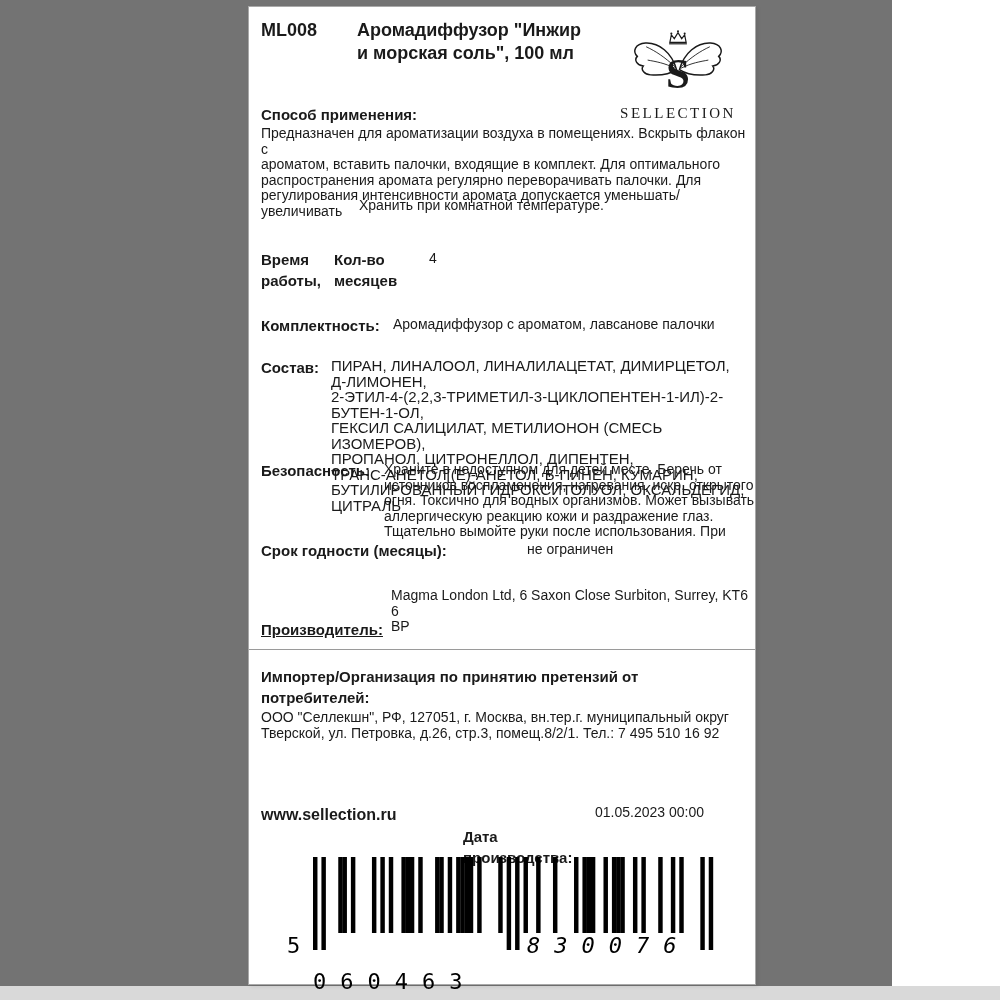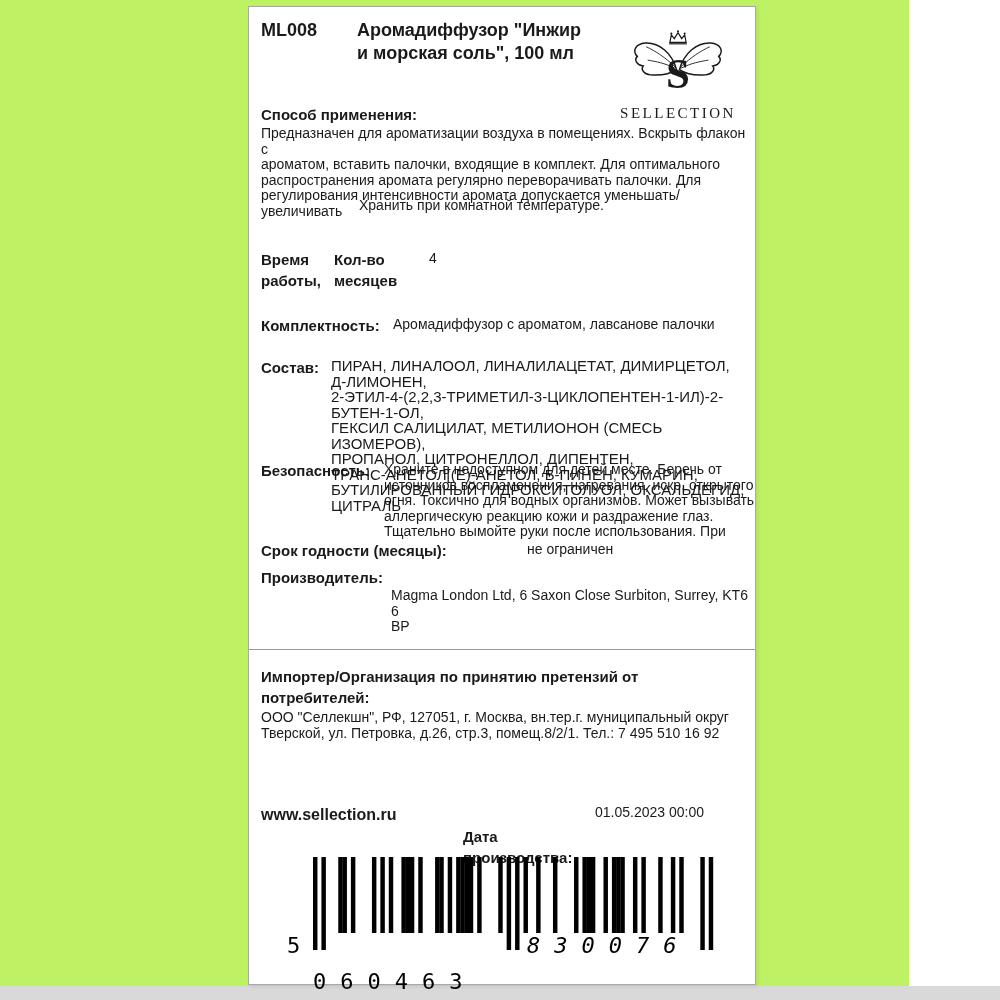--- a/index.html
+++ b/index.html
@@ -1,17 +1,17 @@
 <!DOCTYPE html>
 <html><head>
 <meta charset="utf-8">
 <style>
   html,body{margin:0;padding:0;width:1000px;height:1000px;background:#ffffff;overflow:hidden;
     font-family:"Liberation Sans","DejaVu Sans",sans-serif;color:#1a1a1a;}
-  .page{position:relative;width:892px;height:1000px;background:#bef264;padding-left:17px;}
+  .page{position:relative;width:892px;height:1000px;background:#737373;}
   .bottom-strip{position:absolute;left:0;top:986px;width:1000px;height:14px;background:#d9d9d9;}
   .label{position:absolute;left:248px;top:6px;width:508px;height:979px;background:#ffffff;
     border:1px solid #a9a9a9;box-sizing:border-box;box-shadow:2px 2px 4px rgba(0,0,0,0.08);}
   .pre{white-space:pre-line;}
   .lbl-h{position:absolute;font-weight:700;font-size:15px;line-height:21px;}
   .lbl-b{position:absolute;font-size:14px;line-height:15.5px;}
   .sku{left:12px;top:12px;font-size:18px;line-height:23px;}
   .title{left:108px;top:12px;font-size:18px;line-height:23px;width:290px;}
   .logo{position:absolute;right:10px;top:22px;width:134px;text-align:center;}
   .brand-name{font-family:Liberation Serif, serif;font-size:15px;letter-spacing:2.5px;
@@ -24,21 +24,21 @@
   .time-h2{left:85px;top:242px;}
   .time-v{left:180px;top:244px;}
   .contents-h{left:12px;top:308px;}
   .contents-v{left:144px;top:310px;width:356px;}
   .comp-h{left:12px;top:350px;}
   .comp-v{left:82px;top:351px;width:424px;font-size:15px;}
   .safety-h{left:12px;top:453px;}
   .safety-v{left:135px;top:455px;width:372px;}
   .shelf-h{left:12px;top:533px;}
   .shelf-v{left:278px;top:535px;}
-  .manuf-h{left:12px;top:560px;}
+  .manuf-h{left:12px;top:612px;text-decoration:underline;}
   .manuf-v{left:142px;top:581px;width:362px;}
   .divider{position:absolute;left:0;top:642px;width:100%;height:0;border-top:1px solid #9a9a9a;}
   .importer-h{left:12px;top:659px;width:470px;}
   .importer-v{left:12px;top:703px;width:480px;}
   .website{left:12px;top:797px;font-size:16px;}
   .date-h{left:214px;top:796px;margin-top:23px;}
   .date-v{left:346px;top:798px;}
   .barcode{position:absolute;left:64px;top:850px;width:401px;height:118px;}
   .bc-bars{position:absolute;left:0;top:0;}
   .bc-bars svg rect{fill:#000;}

